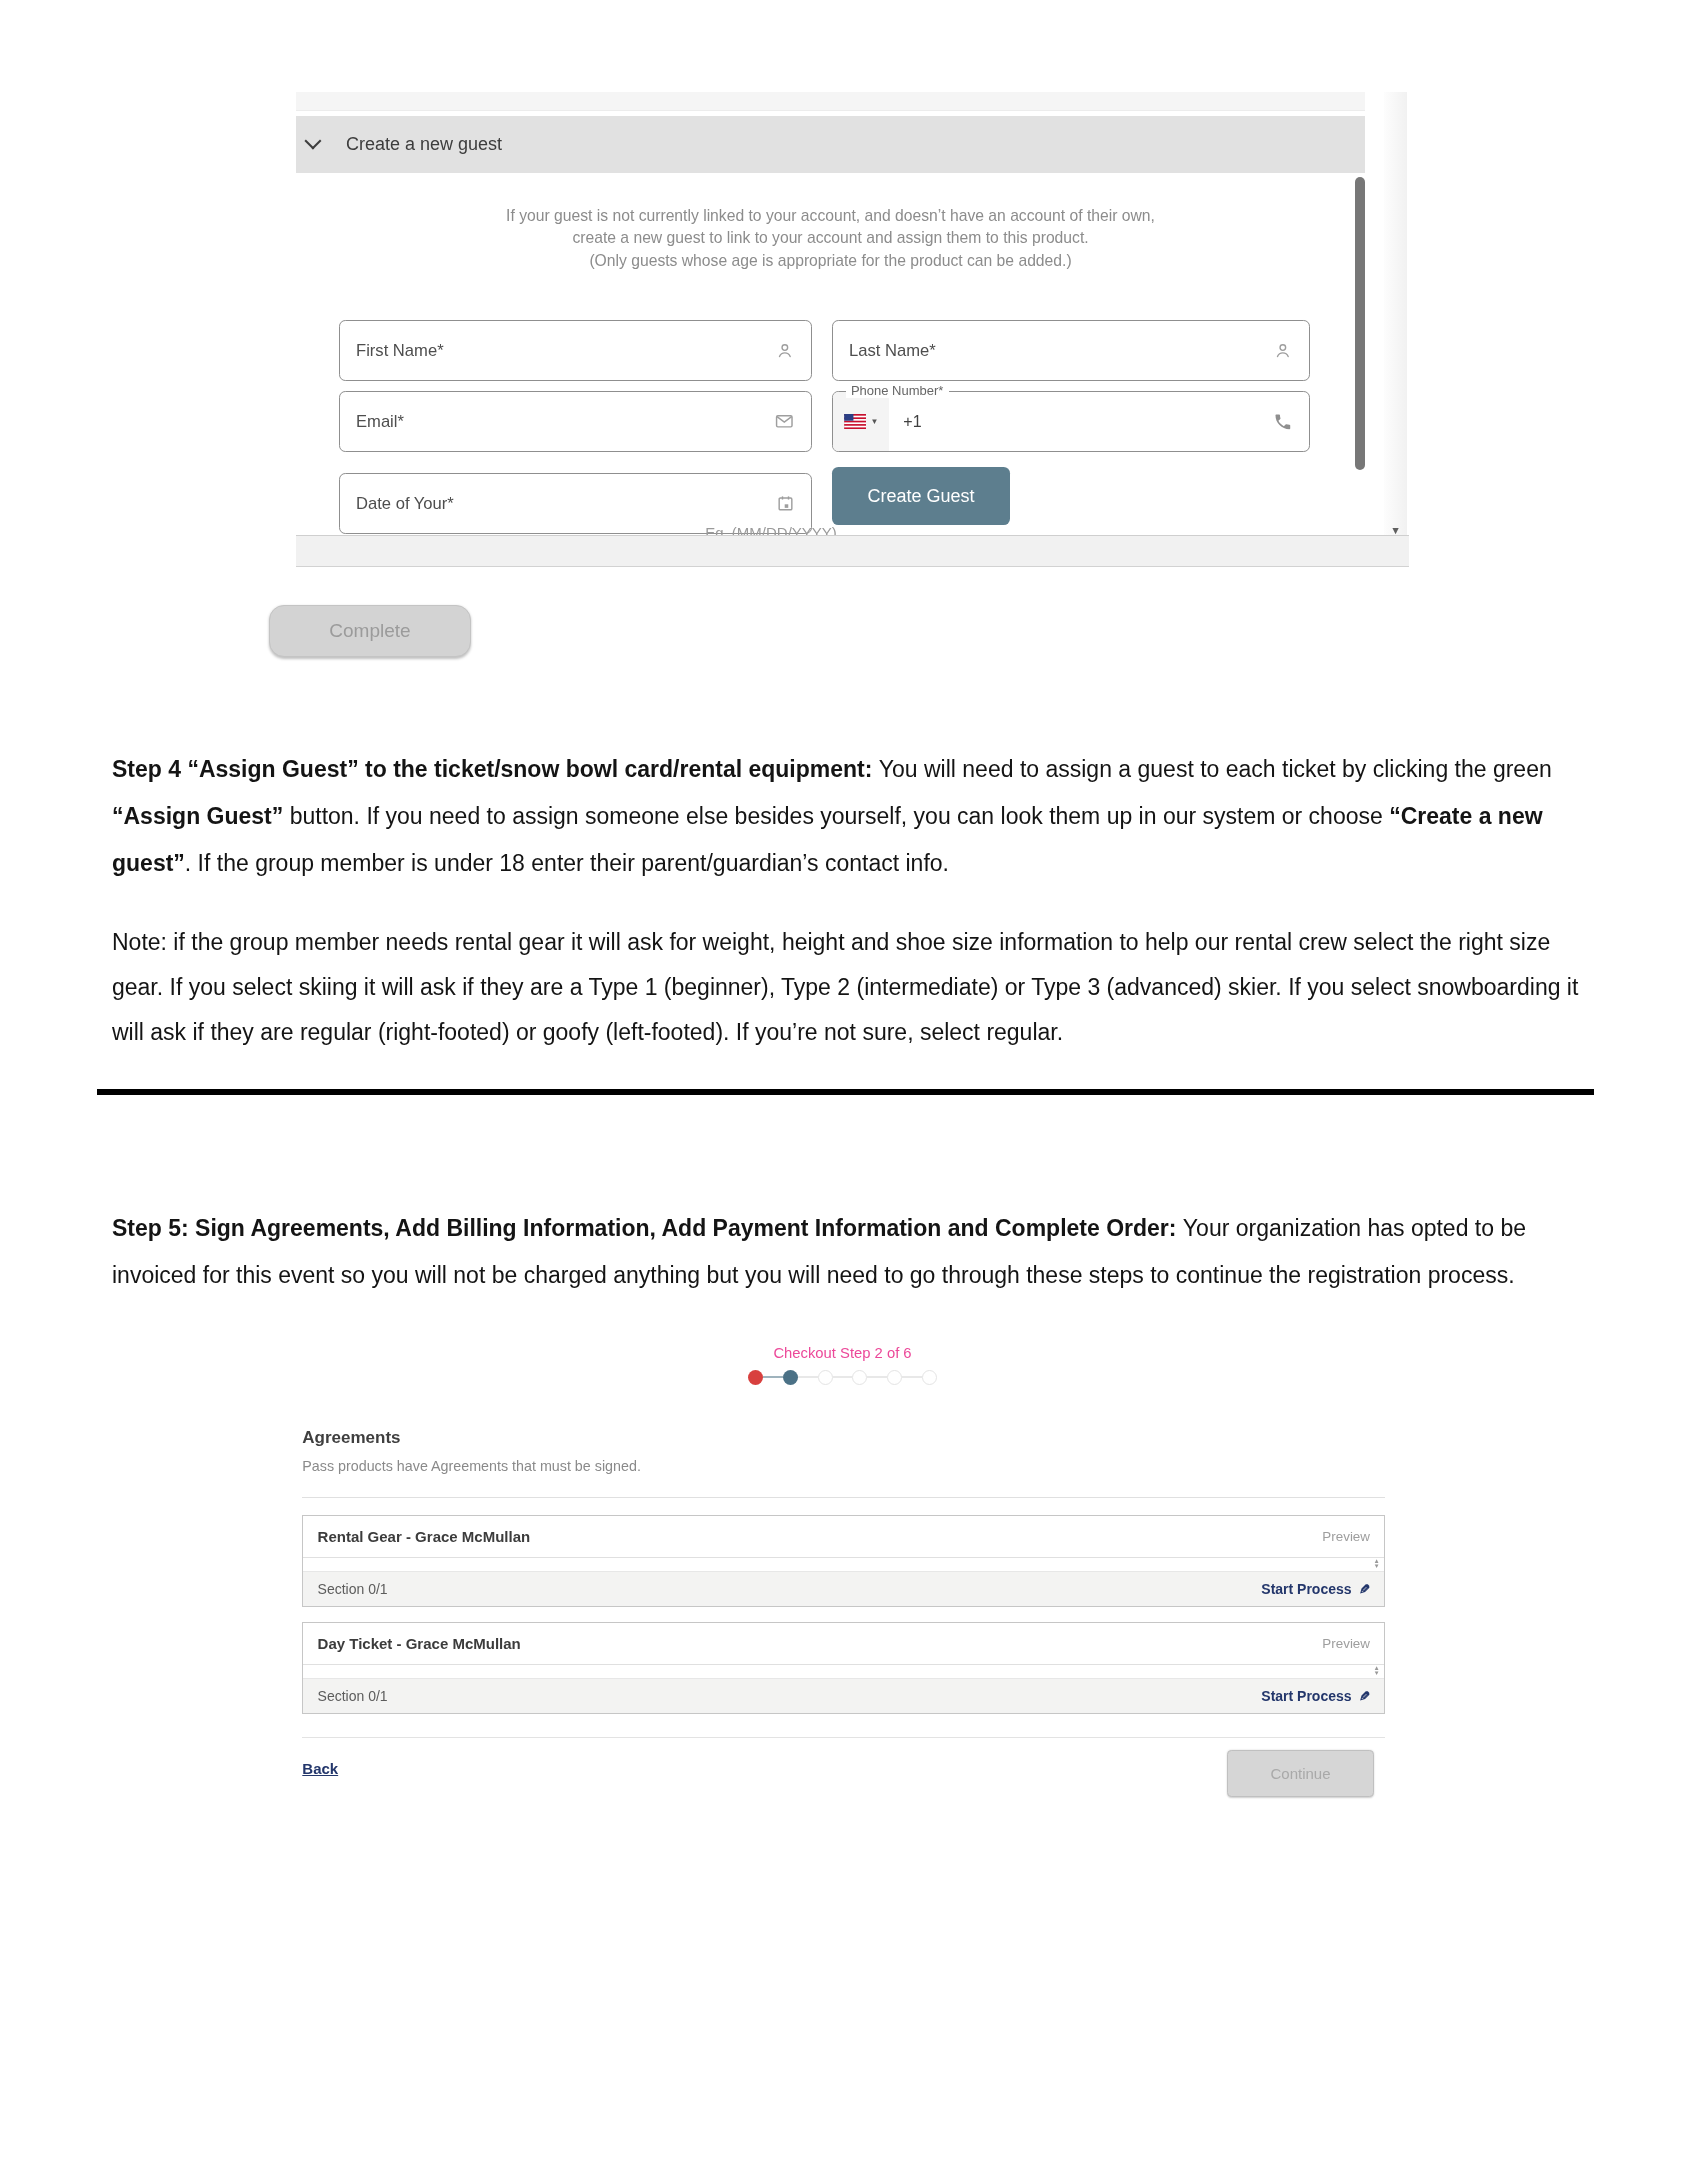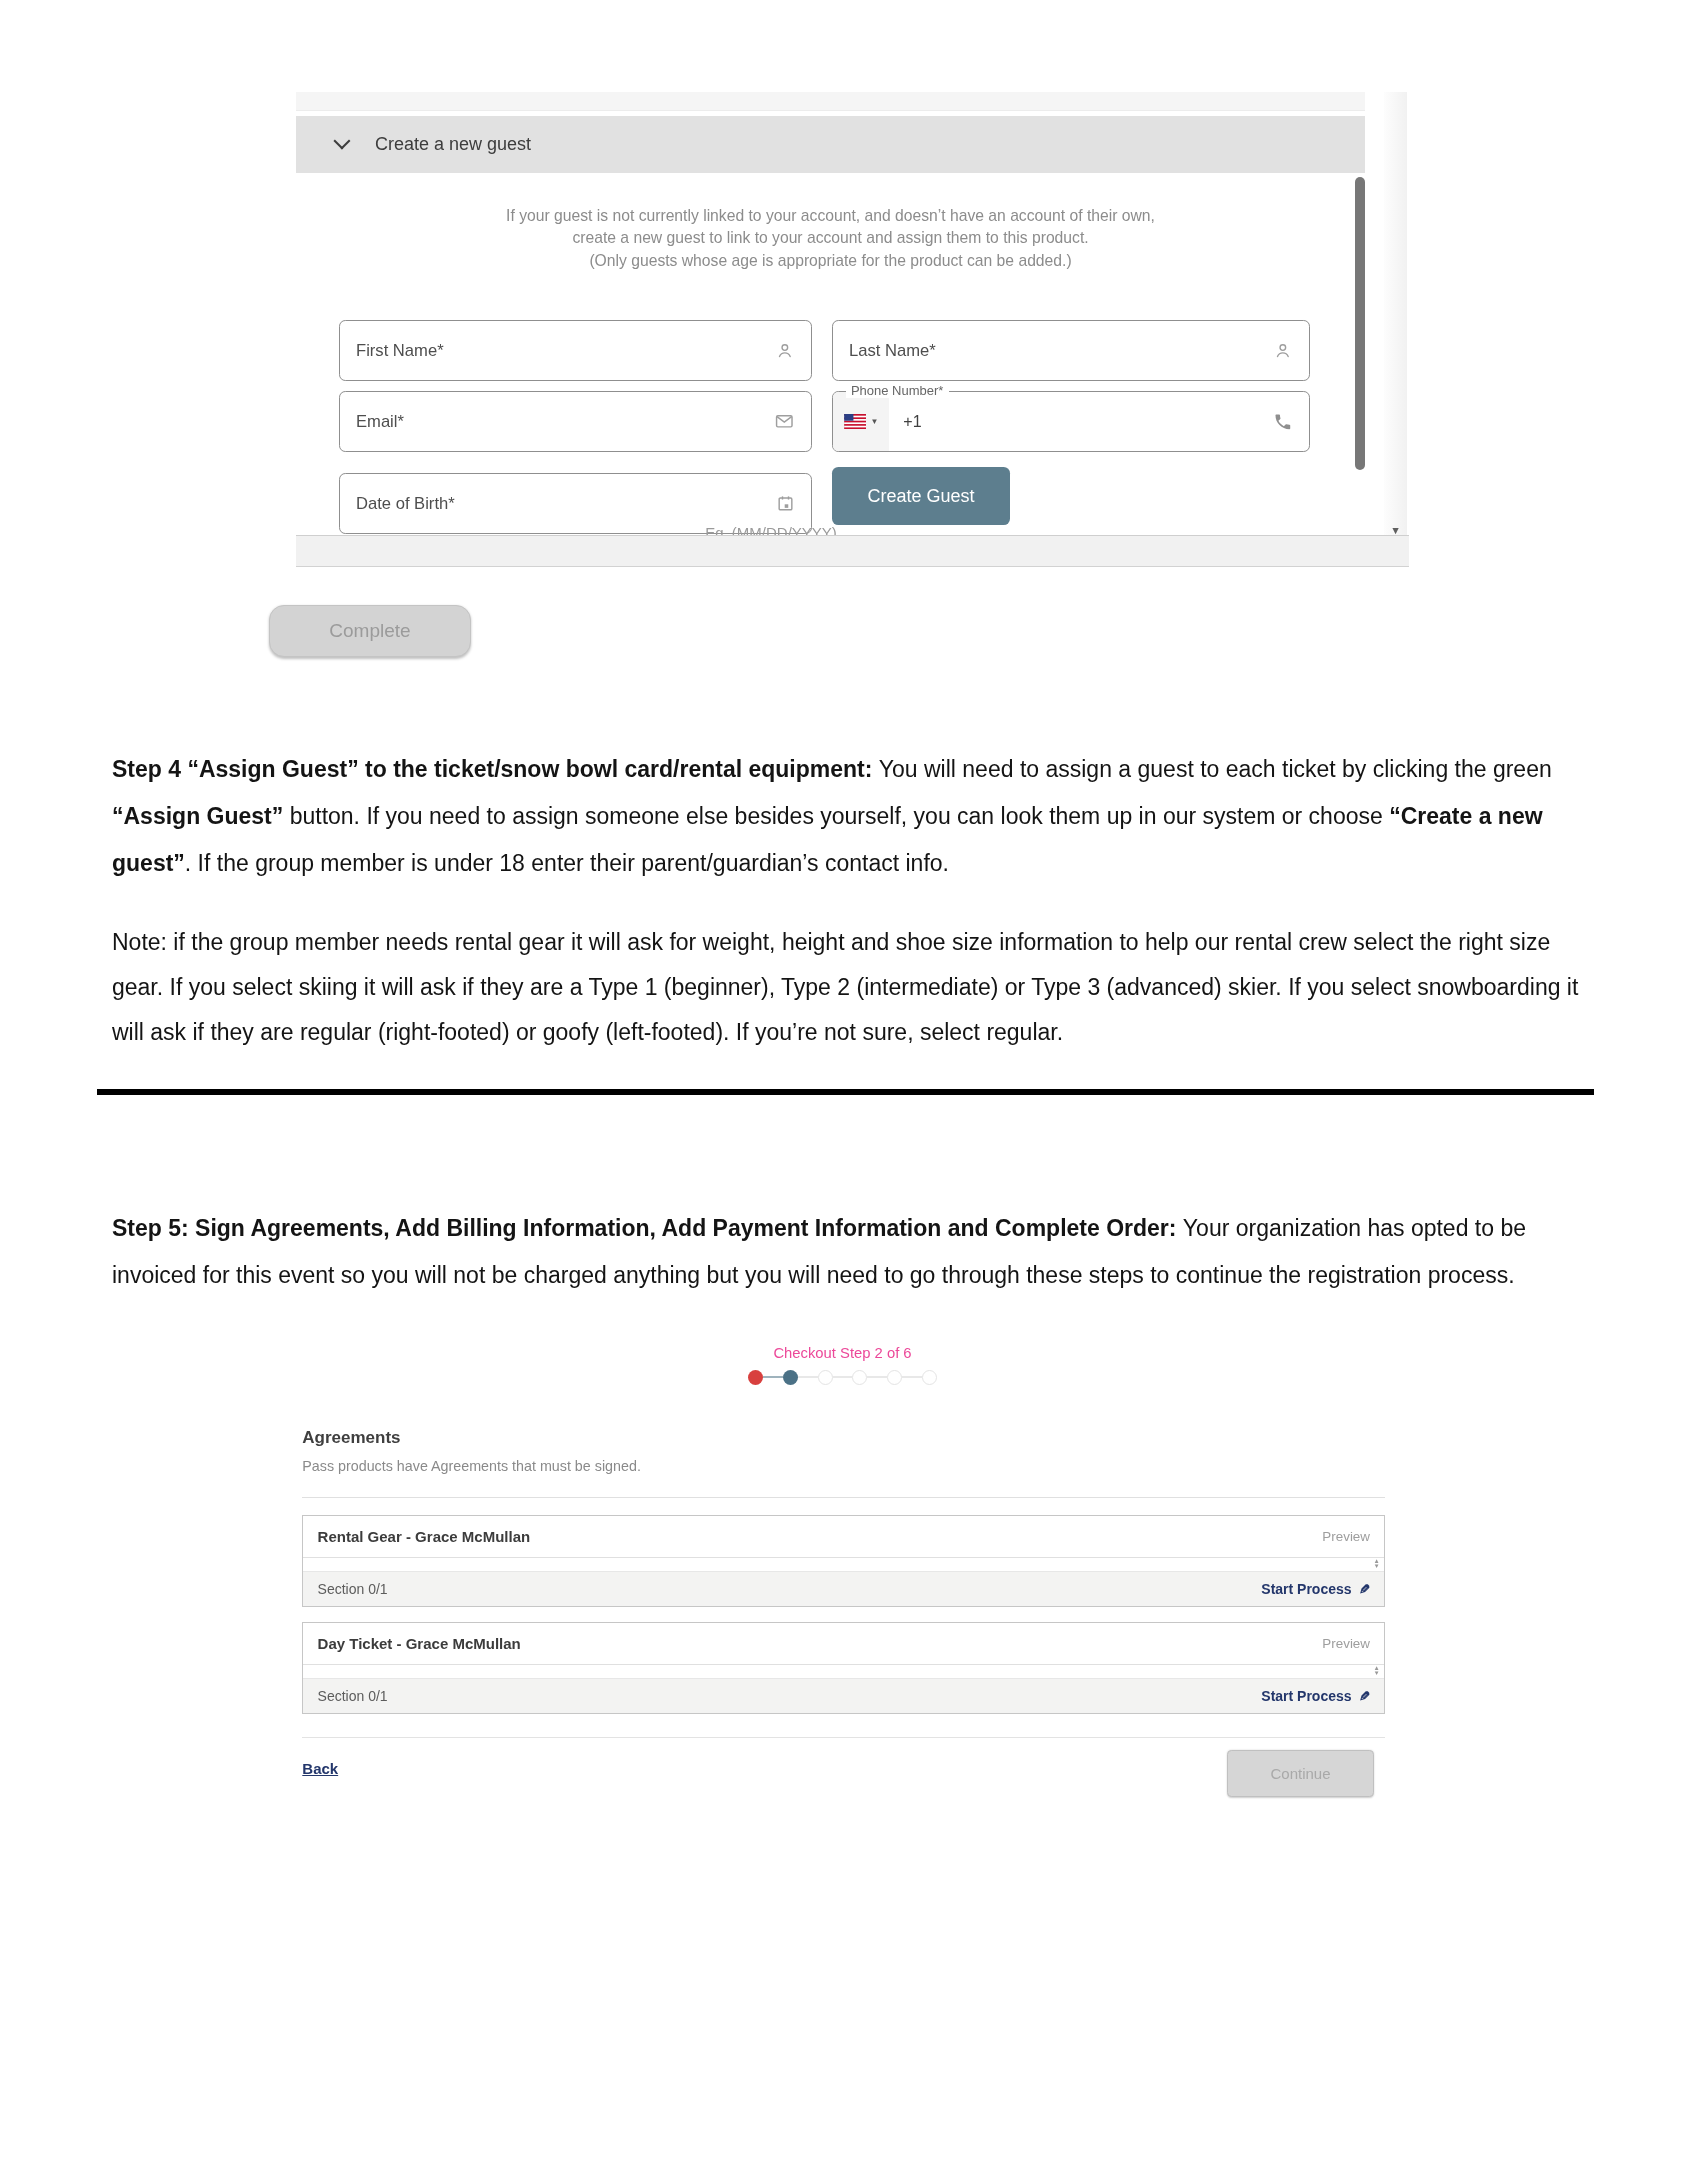--- a/index.html
+++ b/index.html
@@ -3,21 +3,21 @@
 <meta charset="utf-8">
 <style>
   html,body{margin:0;padding:0;background:#fff;}
   .page{position:relative;width:1683px;height:2177px;background:#fff;overflow:hidden;
         font-family:"Liberation Sans",sans-serif;}
 
   
   .shot1{position:absolute;left:296px;top:92px;width:1113px;height:481px;background:#fff;}
   .s1-topstrip{position:absolute;left:0;top:0;width:1069px;height:18px;background:#f5f5f5;border-bottom:0.9px solid #ececec;}
   .s1-header{position:absolute;left:0;top:24px;width:1069px;height:57px;background:#e1e1e1;
-             display:flex;align-items:center;gap:27px;padding-left:40px;box-sizing:border-box;
+             display:flex;align-items:center;gap:27px;padding-left:11px;box-sizing:border-box;
              font-size:18px;color:#3d3d3d;cursor:pointer;}
   .chev{width:9.9px;height:9.9px;border-right:2.2px solid #3d3d3d;border-bottom:2.2px solid #3d3d3d;
         transform:rotate(45deg);margin-top:-6.3px;flex:0 0 auto;}
   .s1-desc{position:absolute;left:0;top:113px;width:1069px;text-align:center;
            color:#8c8c8c;font-size:15.7px;line-height:22.4px;}
   .field{position:absolute;height:61px;border:1.4px solid #8f8f8f;border-radius:6.3px;background:#fff;
          display:flex;align-items:center;padding:8px 16px;box-sizing:border-box;
          color:#4e4e4e;font-size:16.6px;cursor:text;}
   .field .ph{flex:1;}
   .field svg{flex:0 0 auto;}
@@ -157,21 +157,21 @@
         </svg>
         <span class="caret">▼</span>
       </span>
       <span class="dialcode">+1</span>
       <svg class="phonesvg" width="19.7" height="19.7" viewBox="0 0 24 24">
         <path d="M6.6 10.8c1.4 2.8 3.8 5.1 6.6 6.6l2.2-2.2c.3-.3.7-.4 1-.2 1.1.4 2.3.6 3.6.6.6 0 1 .4 1 1V20c0 .6-.4 1-1 1C10.6 21 3 13.4 3 4c0-.6.4-1 1-1h3.5c.6 0 1 .4 1 1 0 1.2.2 2.4.6 3.6.1.3 0 .7-.2 1l-2.3 2.2z" fill="#8f8f8f"></path>
       </svg>
     </div>
 
     <div class="field f-dob">
-      <span class="ph">Date of Birth*</span>
+      <span class="ph">Date of Your*</span>
       <svg width="19" height="19" viewBox="0 0 24 24">
         <rect x="4" y="5" width="16" height="15" rx="1.5" fill="none" stroke="#9e9e9e" stroke-width="1.8"></rect>
         <line x1="8.2" y1="3" x2="8.2" y2="7" stroke="#9e9e9e" stroke-width="1.8"></line>
         <line x1="15.8" y1="3" x2="15.8" y2="7" stroke="#9e9e9e" stroke-width="1.8"></line>
         <rect x="11" y="13" width="4.5" height="4.5" fill="#9e9e9e"></rect>
       </svg>
     </div>
 
     <button class="create-btn">Create Guest</button>
 

